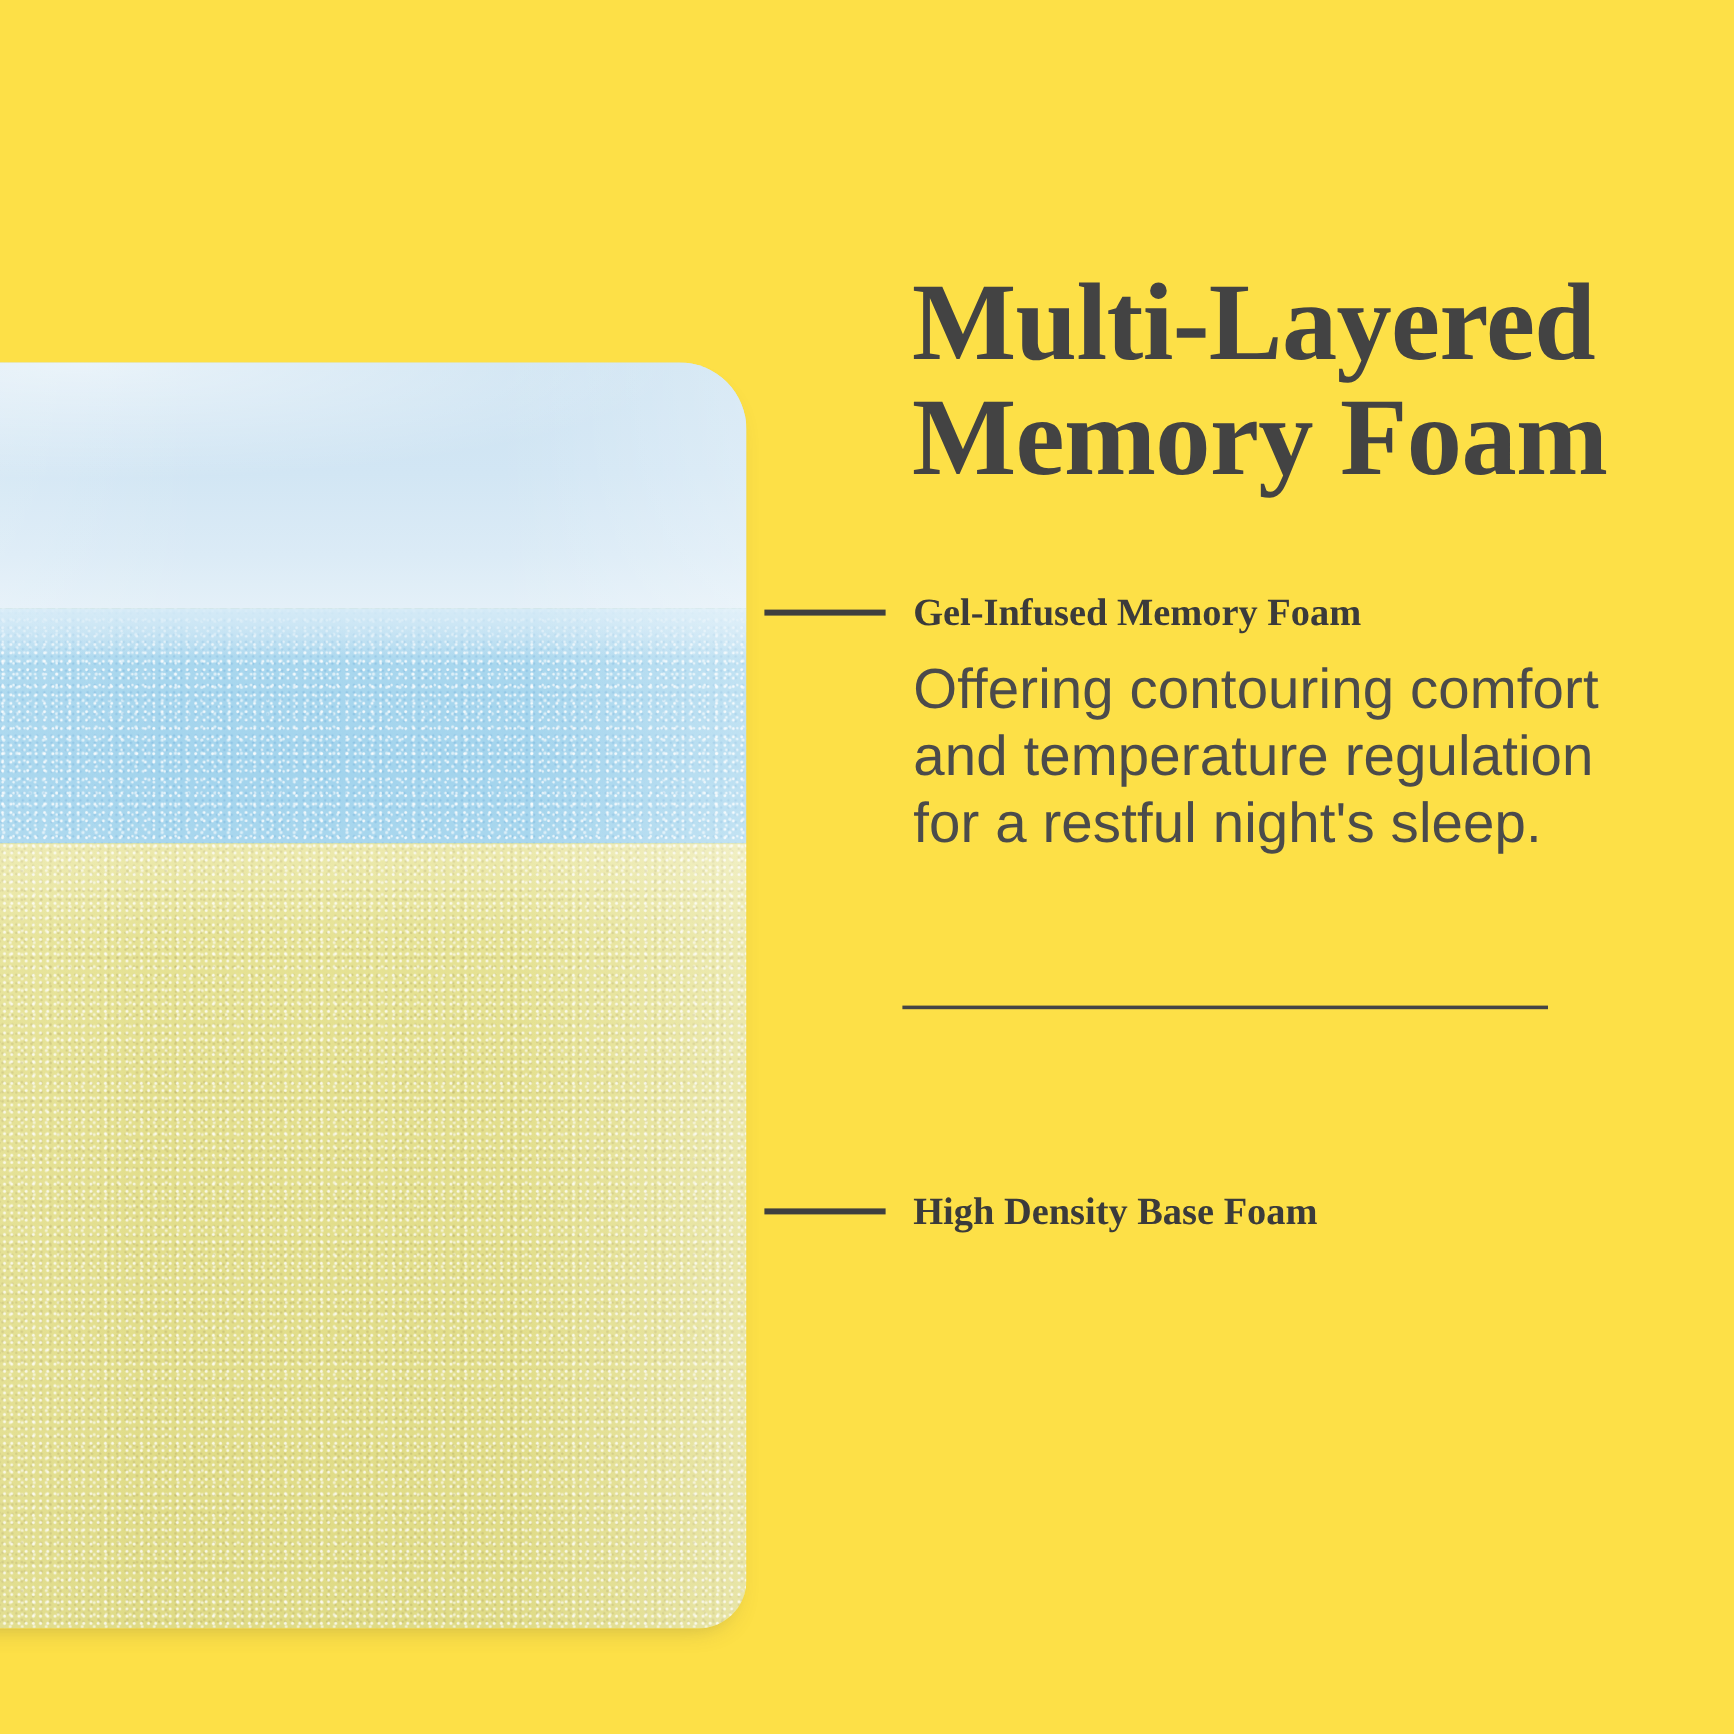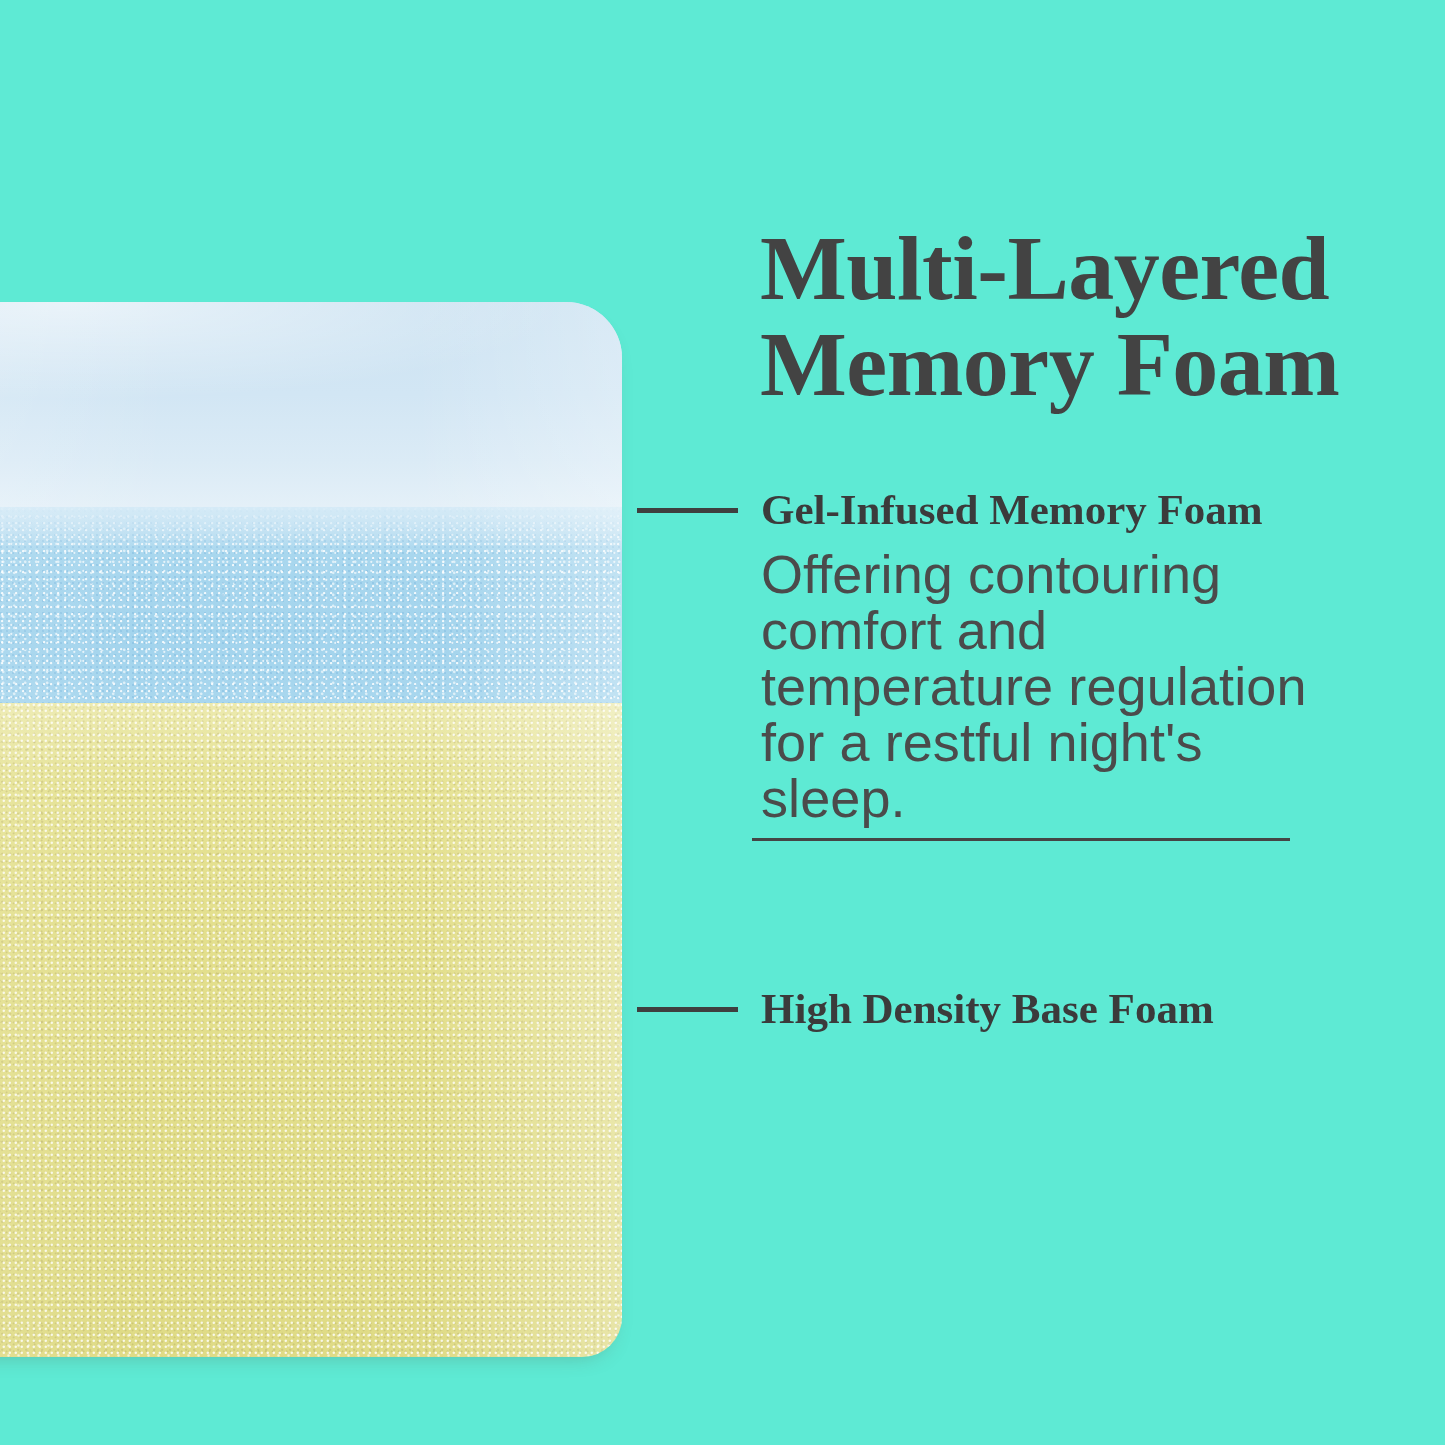--- a/index.html
+++ b/index.html
@@ -4,21 +4,21 @@
 <style>
   html, body {
     margin: 0;
     padding: 0;
     background: #ffffff;
   }
   #stage {
     position: relative;
     width: 1445px;
     height: 1445px;
-    background: #5eead4;
+    background: #fde047;
     overflow: hidden;
     font-family: "Liberation Sans", sans-serif;
   }
 
   
   .foam-block {
     position: absolute;
     left: -70px;
     top: 302px;
     width: 692px;
@@ -132,31 +132,31 @@
   .marker-dash {
     width: 101px;
     height: 5px;
     background: #3f3f3f;
     flex: 0 0 auto;
   }
   .feature-title {
     margin-left: 23px;
     font-family: "Liberation Serif", "DejaVu Serif", serif;
     font-weight: 700;
-    font-size: 43px;
+    font-size: 32px;
     line-height: 46px;
     color: #3b3b3b;
     white-space: nowrap;
   }
   .feature-body {
     margin-left: 124px;
     margin-top: 13px;
     font-family: "Liberation Sans", sans-serif;
     font-weight: 300;
-    font-size: 54px;
+    font-size: 47px;
     line-height: 56px;
     letter-spacing: 0.1px;
     color: #4b4b4b;
     max-width: 660px;
   }
 
   .section-divider {
     position: absolute;
     left: 752px;
     top: 838px;

